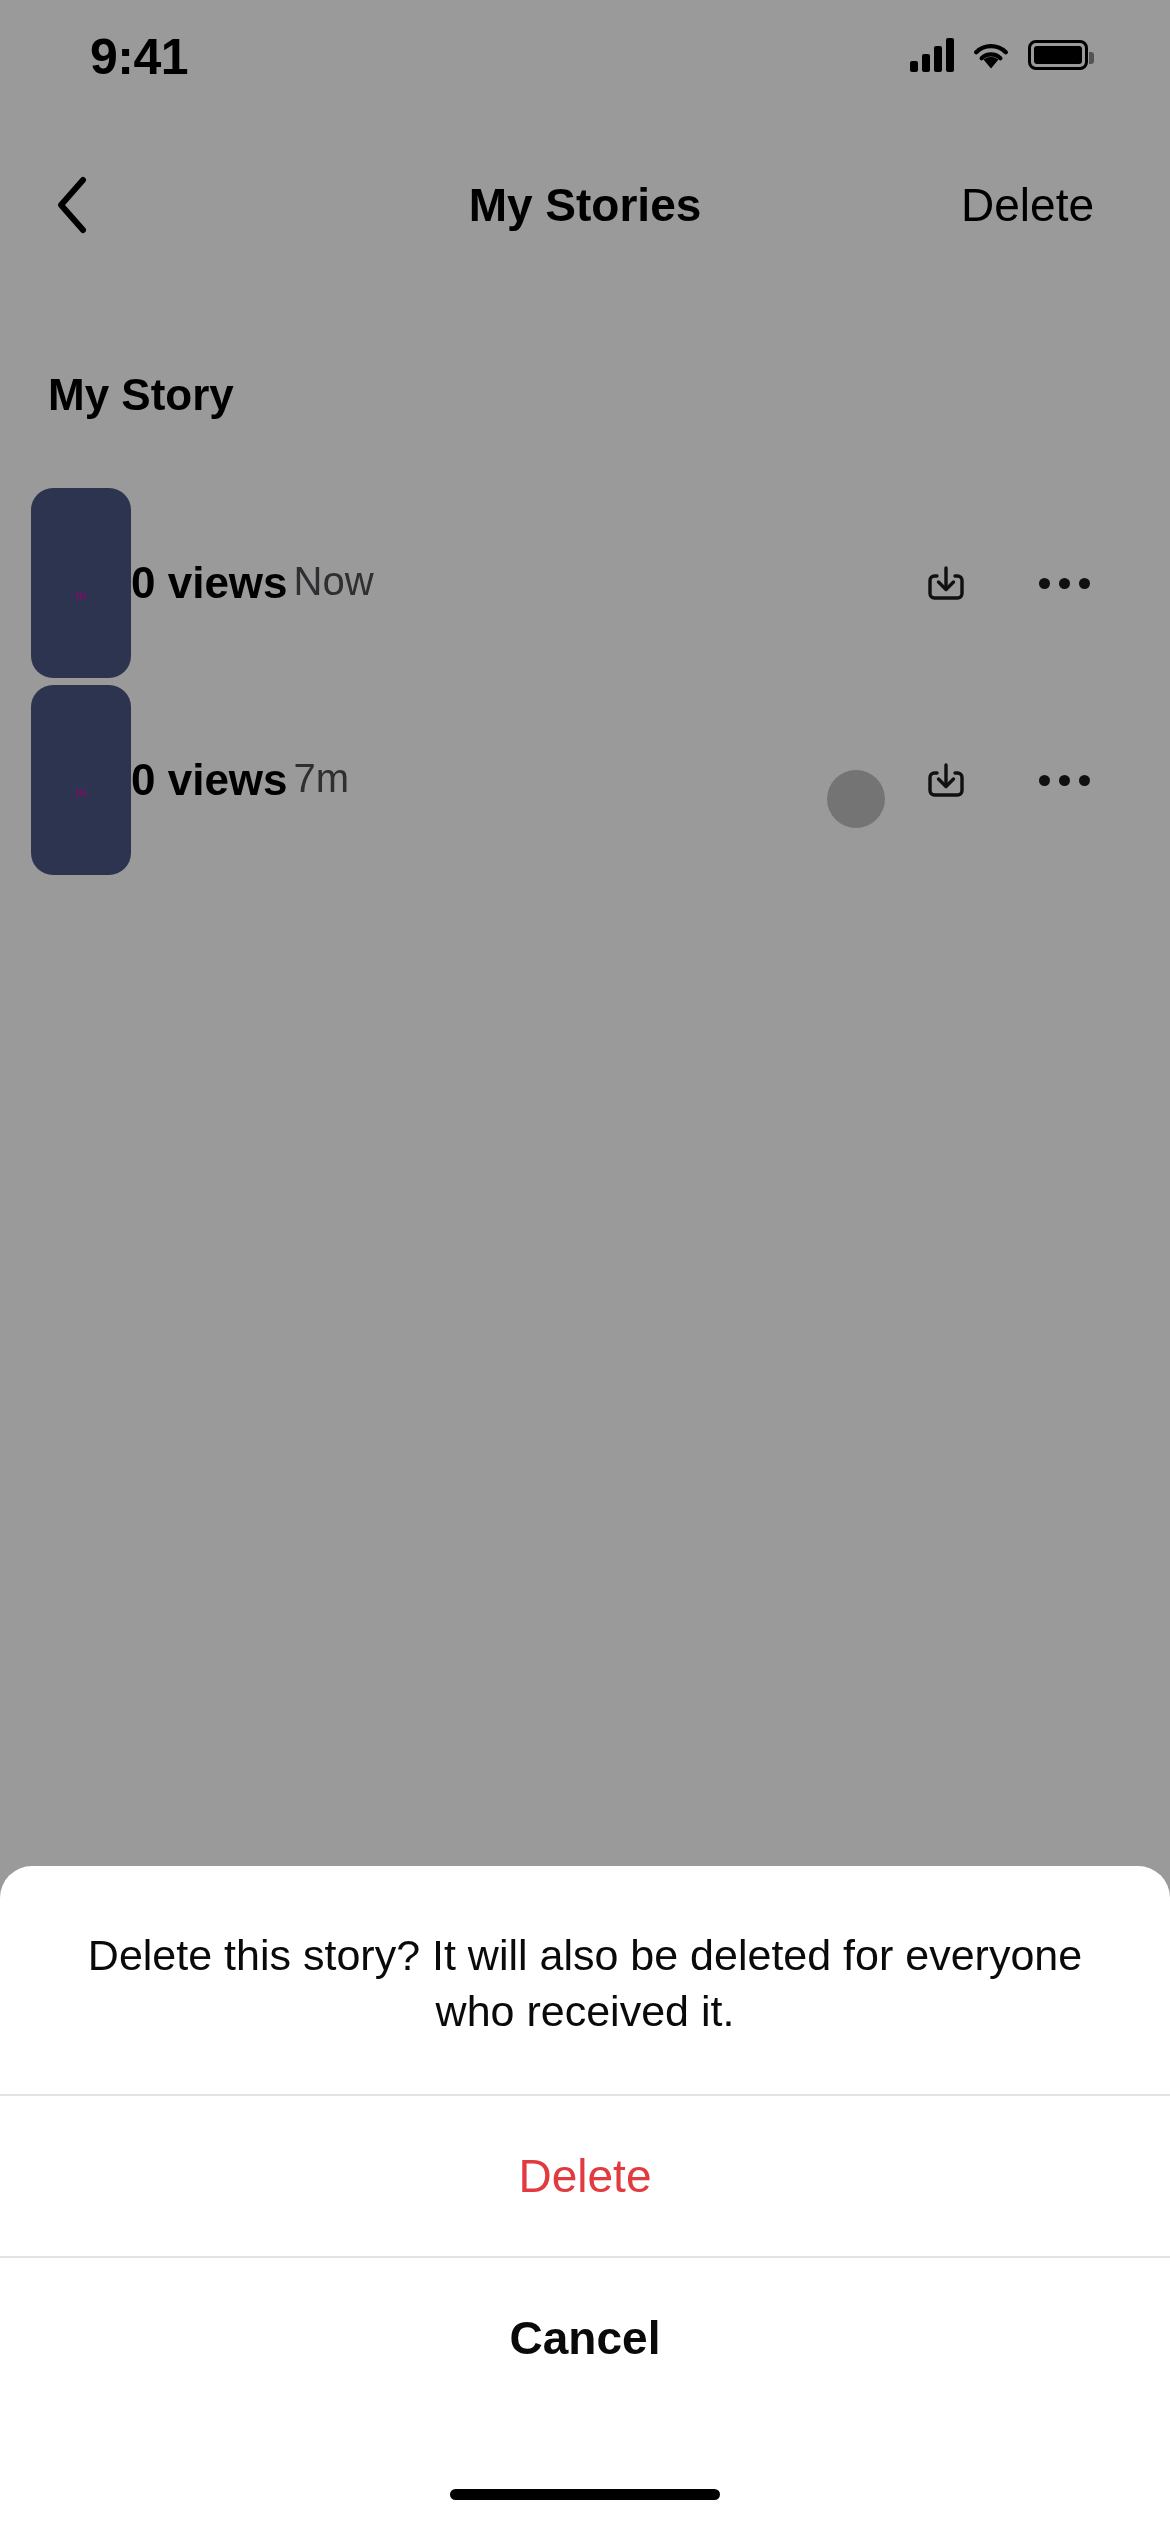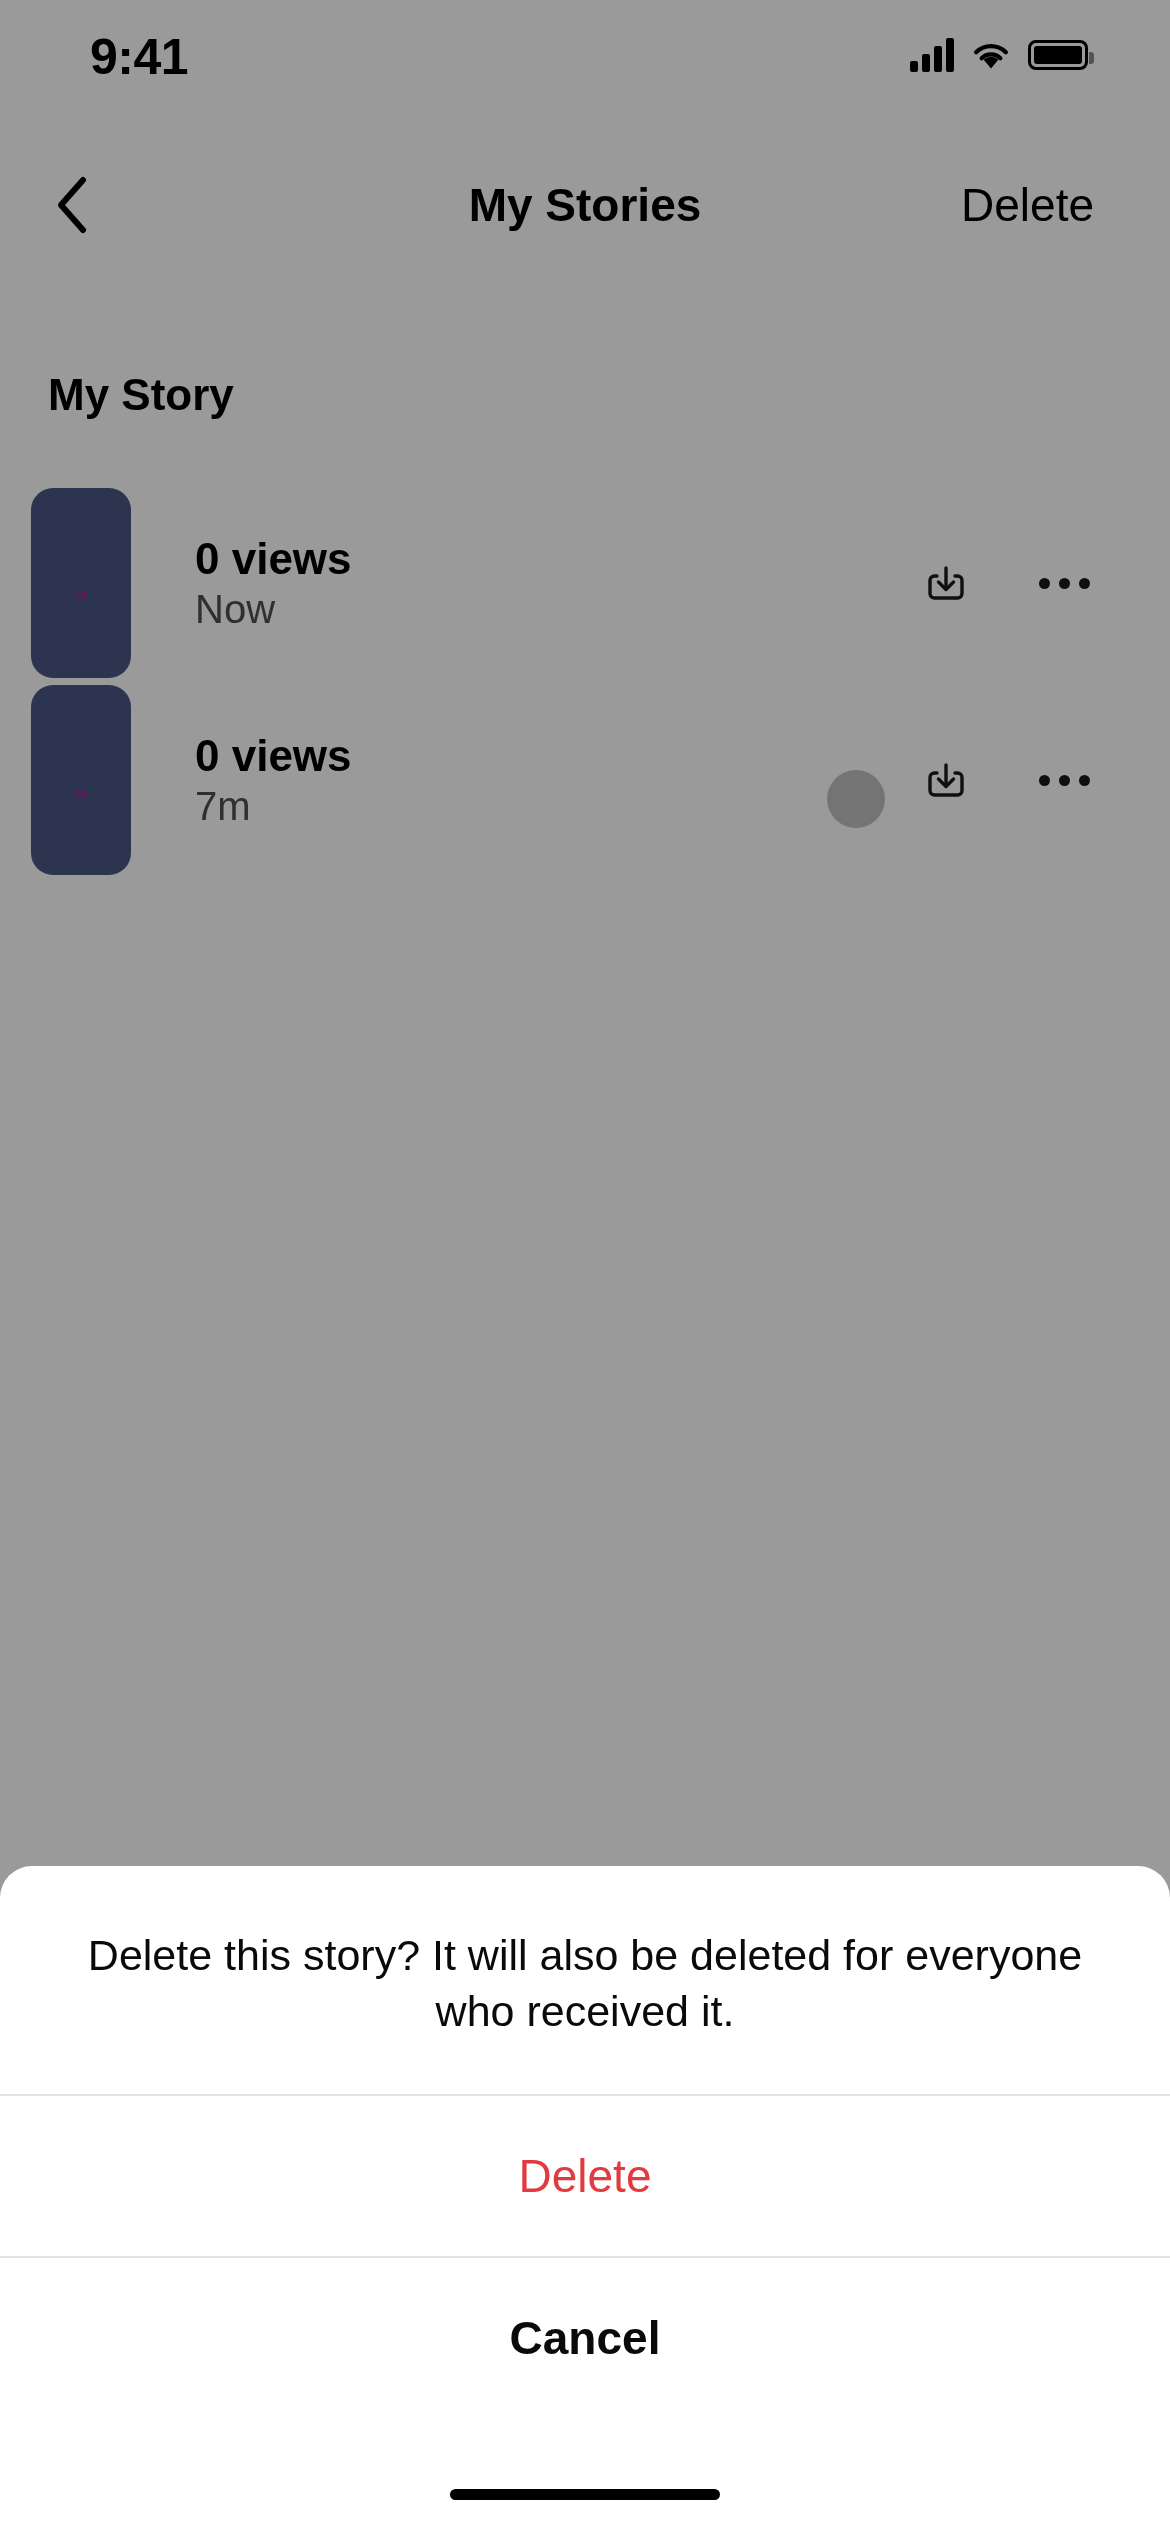--- a/index.html
+++ b/index.html
@@ -104,22 +104,21 @@
     overflow:hidden;
   }
   .thumb .hi {
     position:absolute; left:50%; top:57%;
     transform:translate(-50%,-50%);
     font-size:10px; font-weight:700;
     color:#cc18a6;
     letter-spacing:.3px;
   }
   .row-text {
-    margin-left:64px;
-    display:flex; flex-direction:column; justify-content:center;
+    display:flex; justify-content:center;
     gap:6px;
   }
   .row-views { font-size:44px; font-weight:700; color:#000; line-height:1.05; }
   .row-time  { font-size:40px; font-weight:400; color:#4e4e52; line-height:1.05; }
 
   .row-actions {
     margin-left:auto; margin-right:62px;
     display:flex; align-items:center; gap:30px;
   }
   .circ-btn {

